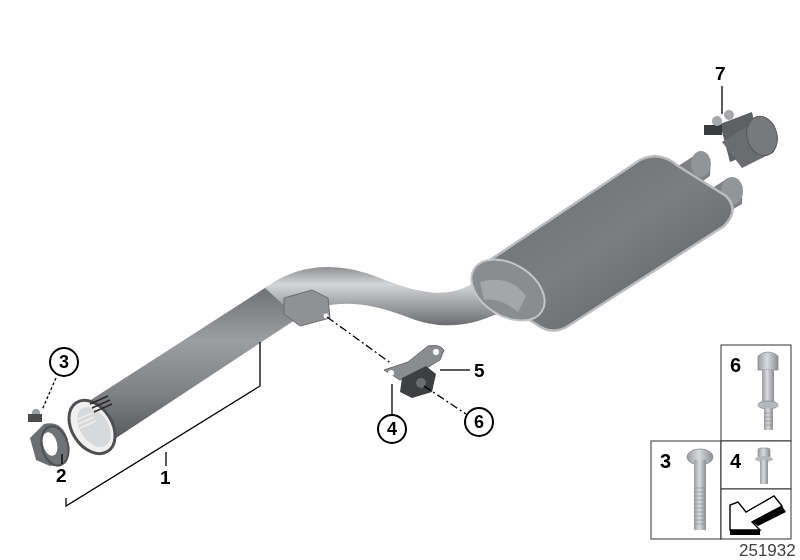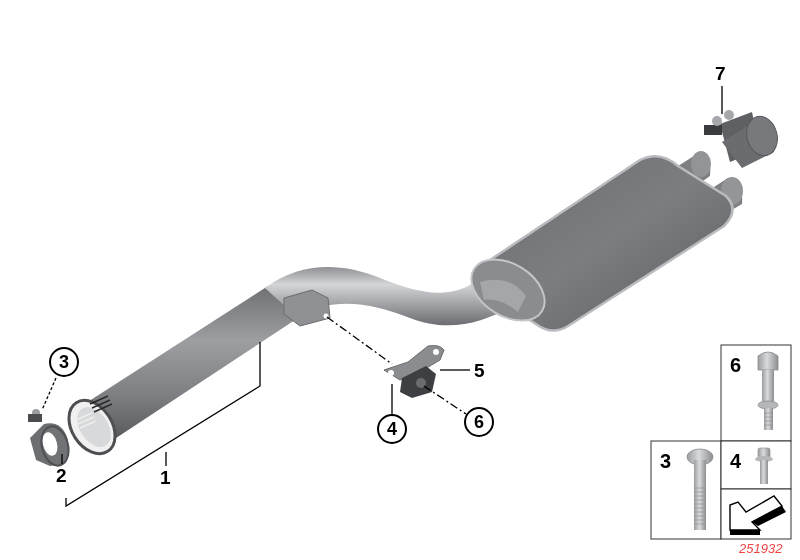--- a/index.html
+++ b/index.html
@@ -2,21 +2,21 @@
 <html><head>
 <meta charset="utf-8">
 <style>
   html, body { margin:0; padding:0; background:#ffffff; }
   body { width:800px; height:560px; position:relative; overflow:hidden; font-family:"Liberation Sans", sans-serif; }
   #diagram { position:absolute; left:0; top:0; width:800px; height:560px; }
   .callout-num { position:absolute; font-family:"Liberation Sans", sans-serif; font-weight:bold; font-size:19px; color:#000; line-height:1; }
   .circled { position:absolute; width:30px; height:30px; border:2px solid #000; border-radius:50%; background:#fff; box-sizing:border-box; display:flex; align-items:center; justify-content:center; font-weight:bold; font-size:18px; color:#000; }
   .inset-box { position:absolute; border:1px solid #333; box-sizing:border-box; background:#fff; }
   .inset-label { position:absolute; left:9px; top:9px; font-weight:bold; font-size:20px; color:#000; }
-  .diagram-id { position:absolute; left:739px; top:541px; font-size:13px; color:#ef4444;font-style:italic; }
+  .diagram-id { position:absolute; left:739px; top:541px; font-size:17px; color:#404040; }
 </style>
 </head>
 <body>
 
 <svg id="diagram" viewBox="0 0 800 560" xmlns="http://www.w3.org/2000/svg">
   <defs>
     <linearGradient id="pipeGrad" x1="0" y1="0" x2="0" y2="1">
       <stop offset="0" stop-color="#6e7073"></stop>
       <stop offset="0.35" stop-color="#9c9ea1"></stop>
       <stop offset="0.7" stop-color="#7d7f82"></stop>

